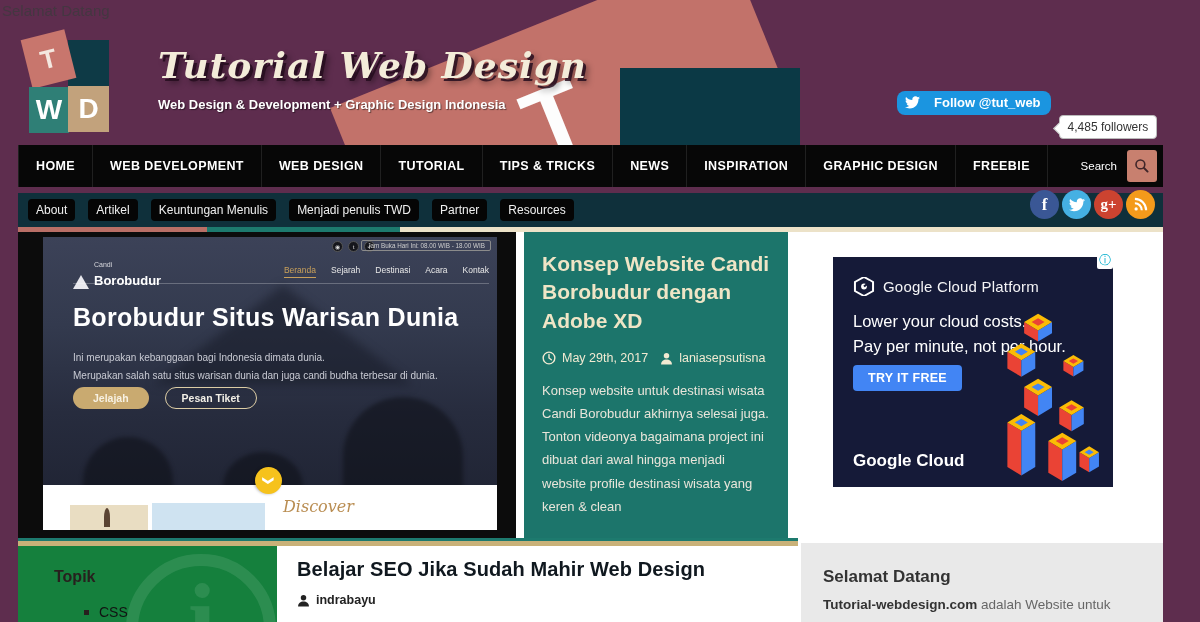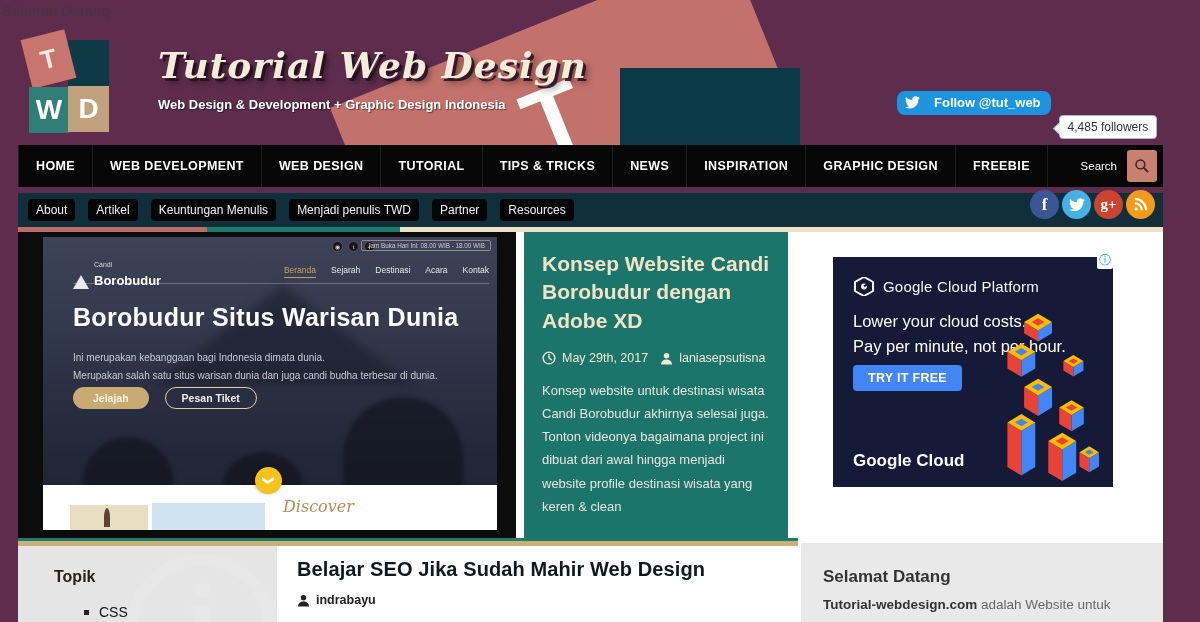--- a/index.html
+++ b/index.html
@@ -130,21 +130,21 @@
   .ad-footer { position:absolute; left:20px; bottom:16px; font-size:17px; color:#fff; }
   .ad-footer b { font-weight:bold; }
   .ad-cubes { position:absolute; right:10px; top:52px; }
 
   
   .divider { position:absolute; left:18px; top:538px; width:780px; }
   .divider .d1 { height:3px; background:#1d7a6e; }
   .divider .d2 { height:5px; background:#c9b178; }
 
   
-  .topics { position:absolute; left:18px; top:546px; width:308px; height:76px; background:#e5e5e5; overflow:hidden; }
+  .topics { position:absolute; left:18px; top:546px; width:308px; height:76px; background:#15803d; overflow:hidden; }
   .topics .ghost-i { position:absolute; left:108px; top:8px; width:150px; height:150px; border-radius:50%;
             border:12px solid rgba(255,255,255,0.10); }
   .topics .ghost-i:after { content:"i"; position:absolute; left:50px; top:-5px; font-size:100px;
             font-family:"Liberation Serif",serif; color:rgba(255,255,255,0.10); font-weight:bold; }
   .topics-title { position:absolute; left:36px; top:22px; font-size:16px; font-weight:bold; color:#27201e; }
   .topic-item { position:absolute; left:66px; top:58px; font-size:14px; color:#121212; display:flex;
             align-items:center; gap:10px; cursor:pointer; }
   .topic-item .sq { width:5px; height:5px; background:#27201e; }
 
   .post-panel { position:absolute; left:277px; top:546px; width:521px; height:76px; background:#fff; padding:12px 0 0 20px; }

